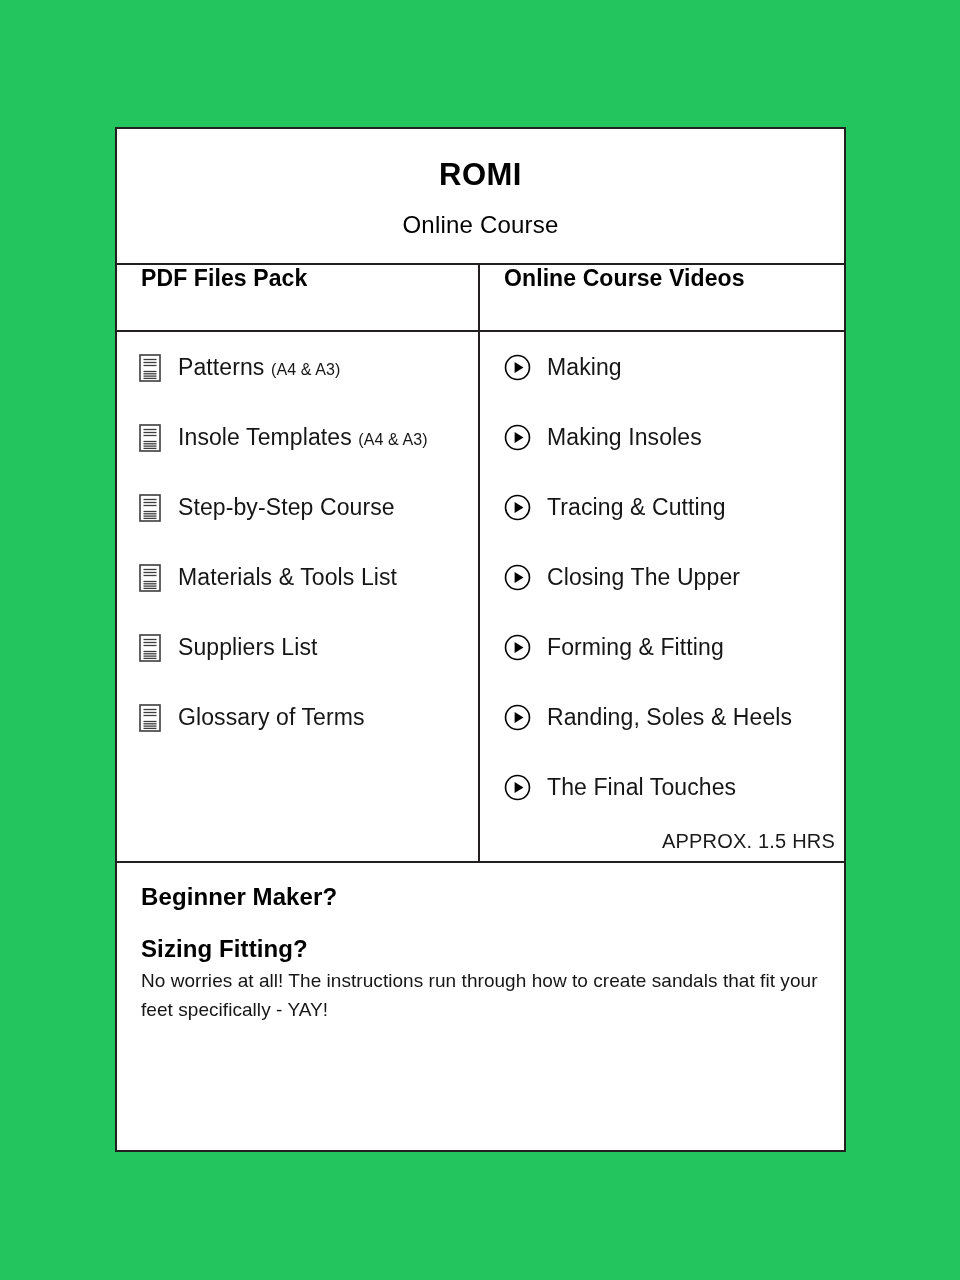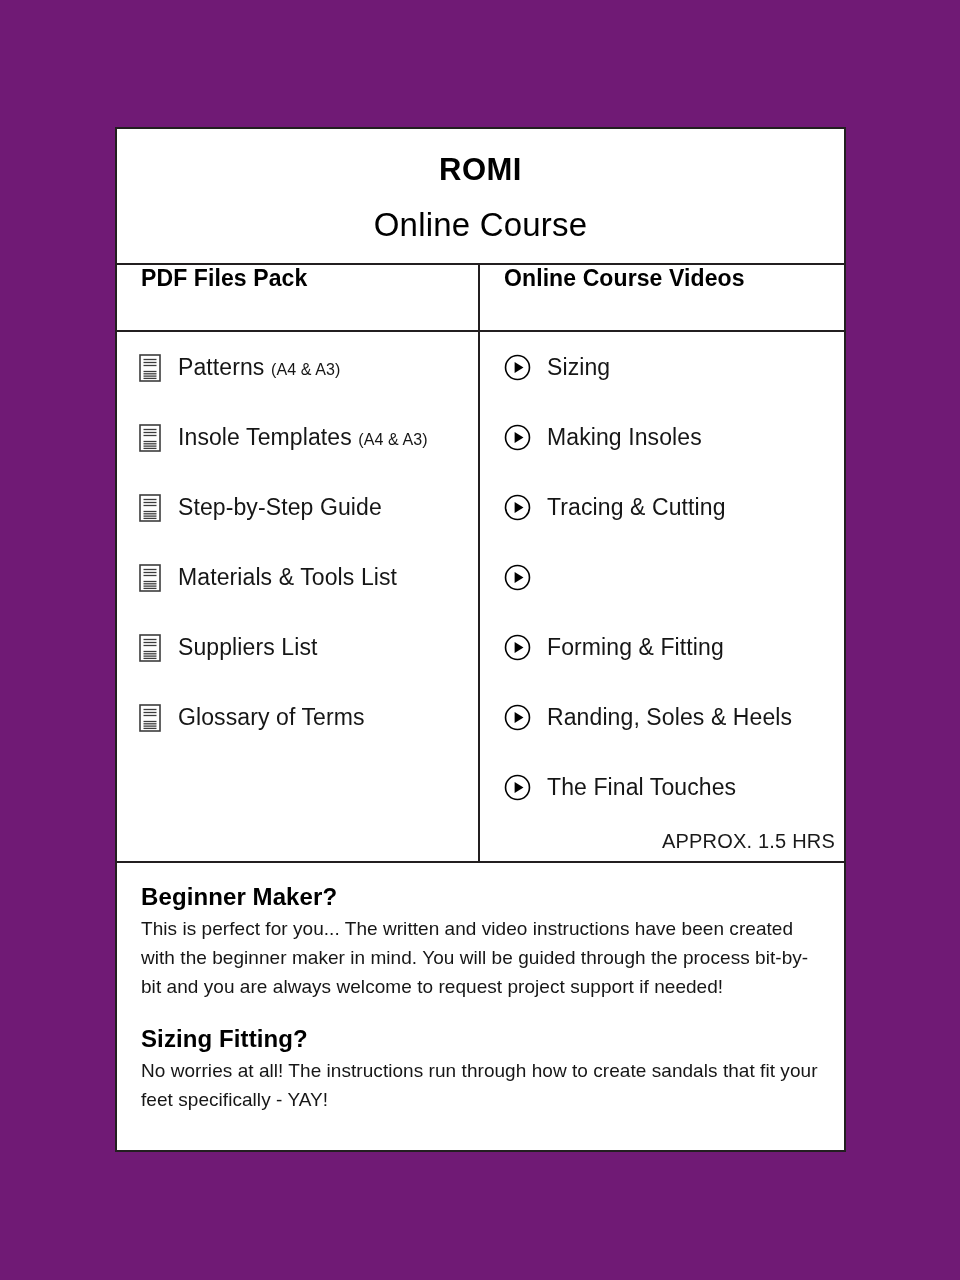--- a/index.html
+++ b/index.html
@@ -9,21 +9,21 @@
     height: 1280px;
     background: #f7f6f5;
     font-family: "Liberation Sans", sans-serif;
     -webkit-font-smoothing: antialiased;
   }
 
   .page {
     position: relative;
     width: 960px;
     height: 1280px;
-    background: #701a75;
+    background: #22c55e;
   }
 
   
   .card {
     position: absolute;
     left: 115px;
     top: 127px;
     width: 731px;
     height: 1025px;
     background: #ffffff;
@@ -41,21 +41,21 @@
     padding-top: 6px;
   }
   .brand-title {
     font-size: 31px;
     font-weight: 700;
     letter-spacing: 0.5px;
     color: #000;
     line-height: 1.05;
   }
   .brand-subtitle {
-    font-size: 33px;
+    font-size: 24px;
     font-weight: 400;
     color: #000;
     margin-top: 20px;
     letter-spacing: 0.2px;
   }
 
   
   .col-head-row {
     display: flex;
     height: 67px;
@@ -224,21 +224,21 @@
                 <line x1="4.5" y1="8.5" x2="17.5" y2="8.5"></line>
                 <line x1="4.5" y1="11.5" x2="17.5" y2="11.5"></line>
               </g>
               <g stroke="#3c3c3c" stroke-width="1.3">
                 <line x1="4.5" y1="17.5" x2="17.5" y2="17.5"></line>
                 <line x1="4.5" y1="19.8" x2="17.5" y2="19.8"></line>
                 <line x1="4.5" y1="22.1" x2="17.5" y2="22.1"></line>
                 <line x1="4.5" y1="24.4" x2="17.5" y2="24.4"></line>
               </g>
             </svg>
-            <span class="label"><span>Step-by-Step Guide</span><span class="note"></span></span>
+            <span class="label"><span>Step-by-Step Course</span><span class="note"></span></span>
           </li>
 
           <li class="list-item">
             <svg class="doc-icon" viewBox="0 0 22 28">
               <rect x="1" y="1" width="20" height="26" fill="#fff" stroke="#3c3c3c" stroke-width="1.6"></rect>
               <g stroke="#3c3c3c" stroke-width="1.3">
                 <line x1="4.5" y1="5.5" x2="17.5" y2="5.5"></line>
                 <line x1="4.5" y1="8.5" x2="17.5" y2="8.5"></line>
                 <line x1="4.5" y1="11.5" x2="17.5" y2="11.5"></line>
               </g>
@@ -292,21 +292,21 @@
       </div>
 
       <div class="col right">
         <ul class="list right">
 
           <li class="list-item">
             <svg class="play-icon" viewBox="0 0 28 28">
               <circle cx="14" cy="14" r="12.4" fill="#fff" stroke="#000" stroke-width="1.7"></circle>
               <polygon points="11,8.2 20.2,14 11,19.8" fill="#000"></polygon>
             </svg>
-            <span class="label">Sizing</span>
+            <span class="label">Making</span>
           </li>
 
           <li class="list-item">
             <svg class="play-icon" viewBox="0 0 28 28">
               <circle cx="14" cy="14" r="12.4" fill="#fff" stroke="#000" stroke-width="1.7"></circle>
               <polygon points="11,8.2 20.2,14 11,19.8" fill="#000"></polygon>
             </svg>
             <span class="label">Making Insoles</span>
           </li>
 
@@ -316,20 +316,21 @@
               <polygon points="11,8.2 20.2,14 11,19.8" fill="#000"></polygon>
             </svg>
             <span class="label">Tracing &amp; Cutting</span>
           </li>
 
           <li class="list-item">
             <svg class="play-icon" viewBox="0 0 28 28">
               <circle cx="14" cy="14" r="12.4" fill="#fff" stroke="#000" stroke-width="1.7"></circle>
               <polygon points="11,8.2 20.2,14 11,19.8" fill="#000"></polygon>
             </svg>
+            <span class="label">Closing The Upper</span>
           </li>
 
           <li class="list-item">
             <svg class="play-icon" viewBox="0 0 28 28">
               <circle cx="14" cy="14" r="12.4" fill="#fff" stroke="#000" stroke-width="1.7"></circle>
               <polygon points="11,8.2 20.2,14 11,19.8" fill="#000"></polygon>
             </svg>
             <span class="label">Forming &amp; Fitting</span>
           </li>
 
@@ -352,21 +353,20 @@
         </ul>
         <div class="approx">APPROX. 1.5 HRS</div>
       </div>
 
     </div>
 
     <div class="notes">
 
       <div class="note-block">
         <div class="note-heading">Beginner Maker?</div>
-        <div class="note-body">This is perfect for you... The written and video instructions have been created with the beginner maker in mind. You will be guided through the process bit-by-bit and you are always welcome to request project support if needed!</div>
       </div>
 
       <div class="note-block">
         <div class="note-heading">Sizing Fitting?</div>
         <div class="note-body">No worries at all! The instructions run through how to create sandals that fit your feet specifically - YAY!</div>
       </div>
 
     </div>
 
   </div>

